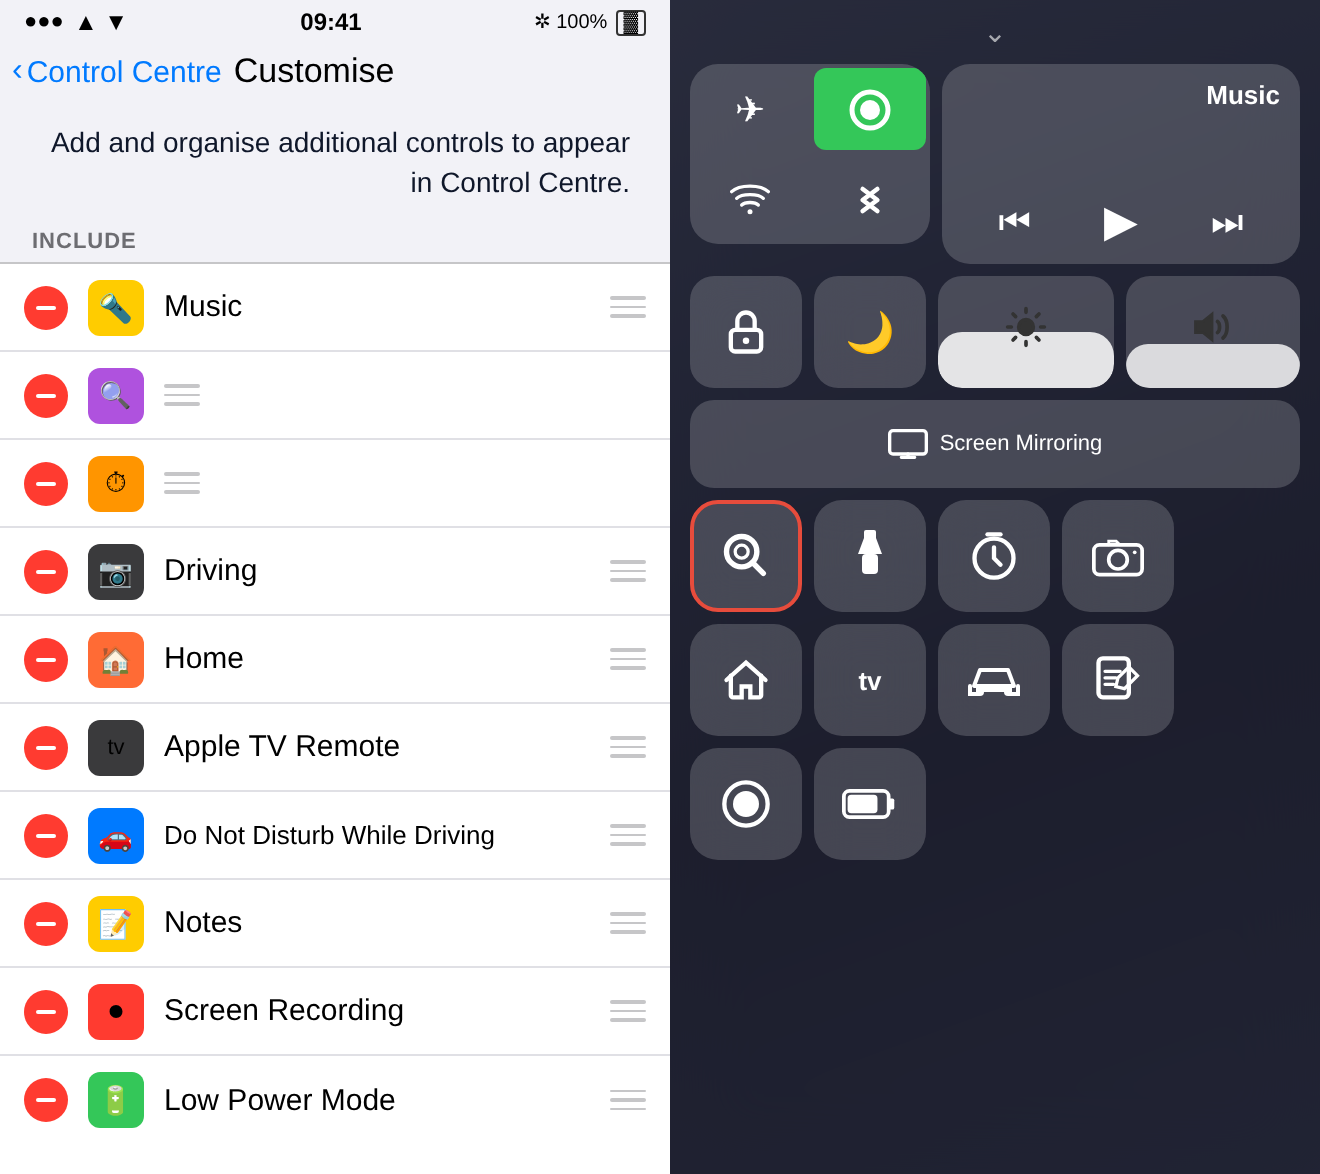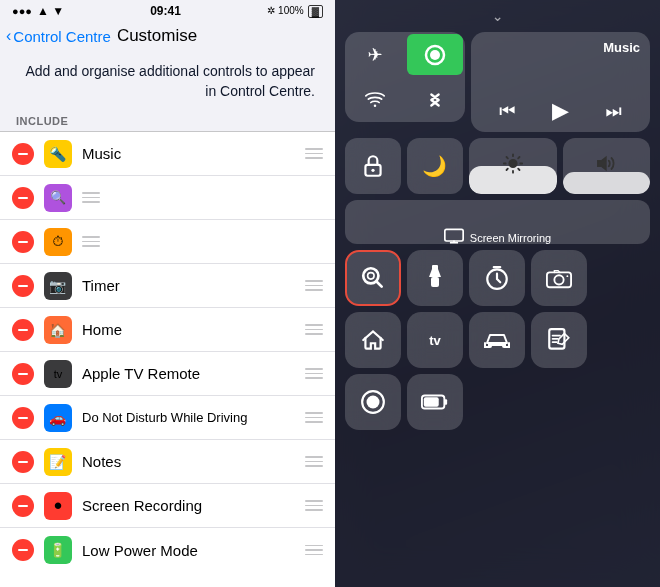--- a/index.html
+++ b/index.html
@@ -260,21 +260,21 @@
       height: 56px;
     }
 
     
     .cc-mirroring {
       flex: 1;
       height: 44px;
       border-radius: 12px;
       background: rgba(255,255,255,0.18);
       display: flex;
-      align-items: flex-end;
+      align-items: center;
       justify-content: center;
       gap: 6px;
       font-size: 11px;
       color: #fff;
     }
 
     
     .cc-bottom-tile {
       width: 56px;
       height: 56px;
@@ -365,21 +365,21 @@
       <div class="drag-handle">
           <span></span>
           <span></span>
           <span></span>
         </div>
     </div>
 
     <div class="list-item">
       <div class="remove-btn"></div>
       <div class="item-icon icon-dark">📷</div>
-      <span class="item-label">Timer</span>
+      <span class="item-label">Driving</span>
       <div class="drag-handle">
           <span></span>
           <span></span>
           <span></span>
         </div>
     </div>
 
     <div class="list-item">
       <div class="remove-btn"></div>
       <div class="item-icon" style="background:#ff6b35;">🏠</div>

